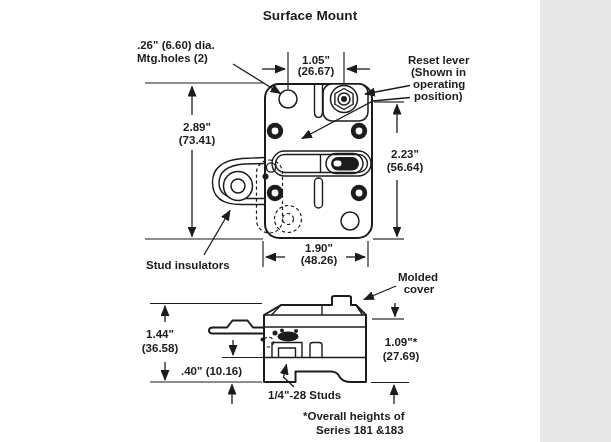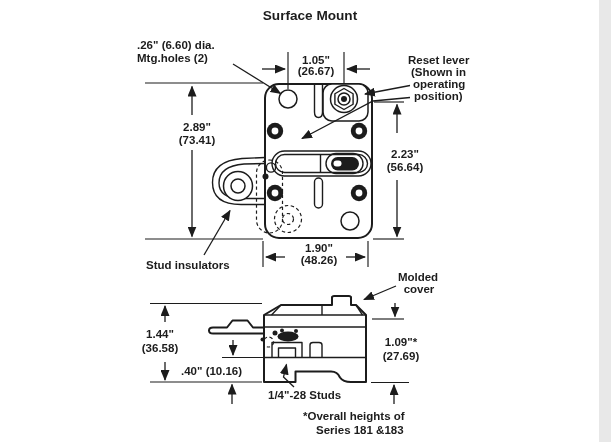--- a/index.html
+++ b/index.html
@@ -1,17 +1,17 @@
 <!DOCTYPE html>
 <html><head>
 <meta charset="utf-8">
 <style>
   html,body{margin:0;padding:0;background:#e8e8e8;}
   .stage{
-    position:relative;width:599px;height:442px;background:#ffffff;
+    position:relative;width:540px;height:442px;background:#ffffff;
     font-family:"Liberation Sans",sans-serif;overflow:hidden;text-decoration:underline;
   }
   svg{position:absolute;left:0;top:0;}
   .outline{fill:#ffffff;stroke:#1c1c1c;stroke-width:2;stroke-linejoin:round;}
   .thin{fill:none;stroke:#1c1c1c;stroke-width:1.4;stroke-linejoin:round;}
   .detail{fill:#ffffff;stroke:#1c1c1c;stroke-width:1.5;}
   .dark{fill:#1c1c1c;stroke:none;}
   .dash{fill:none;stroke:#1c1c1c;stroke-width:1.2;stroke-dasharray:3.4,2.6;}
   .dim{fill:none;stroke:#1c1c1c;stroke-width:1.3;}
   .ext{fill:none;stroke:#1c1c1c;stroke-width:1.15;}

